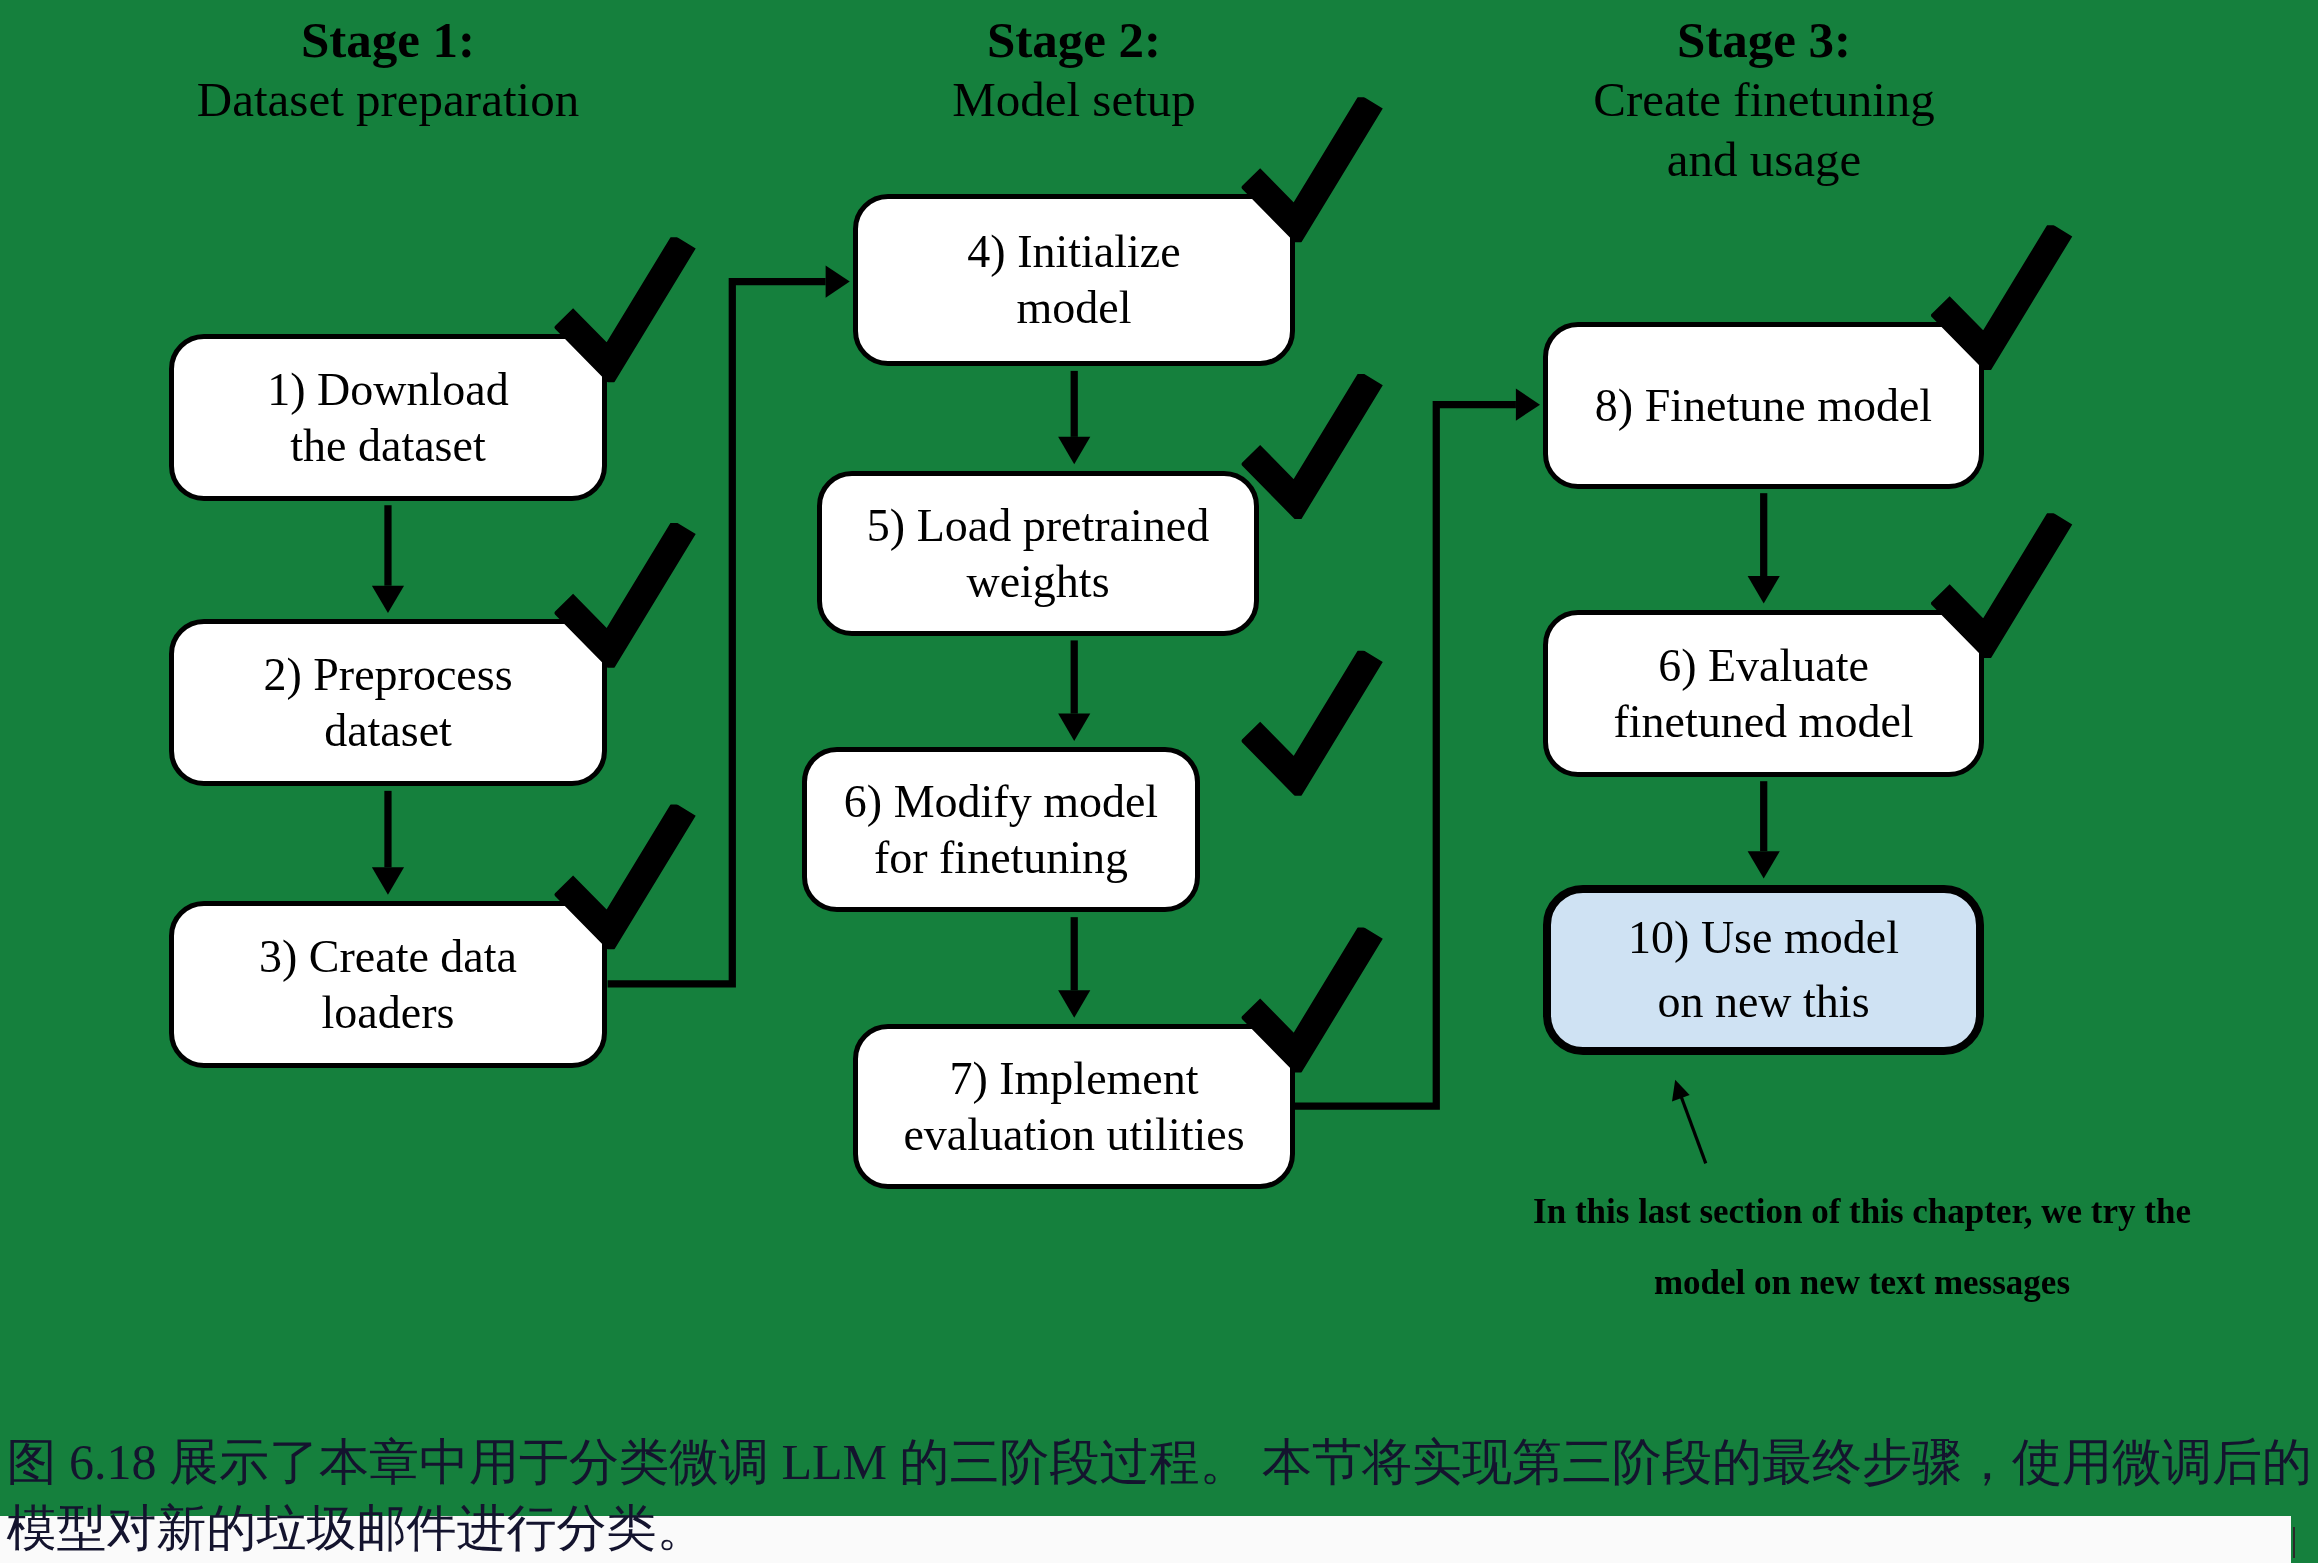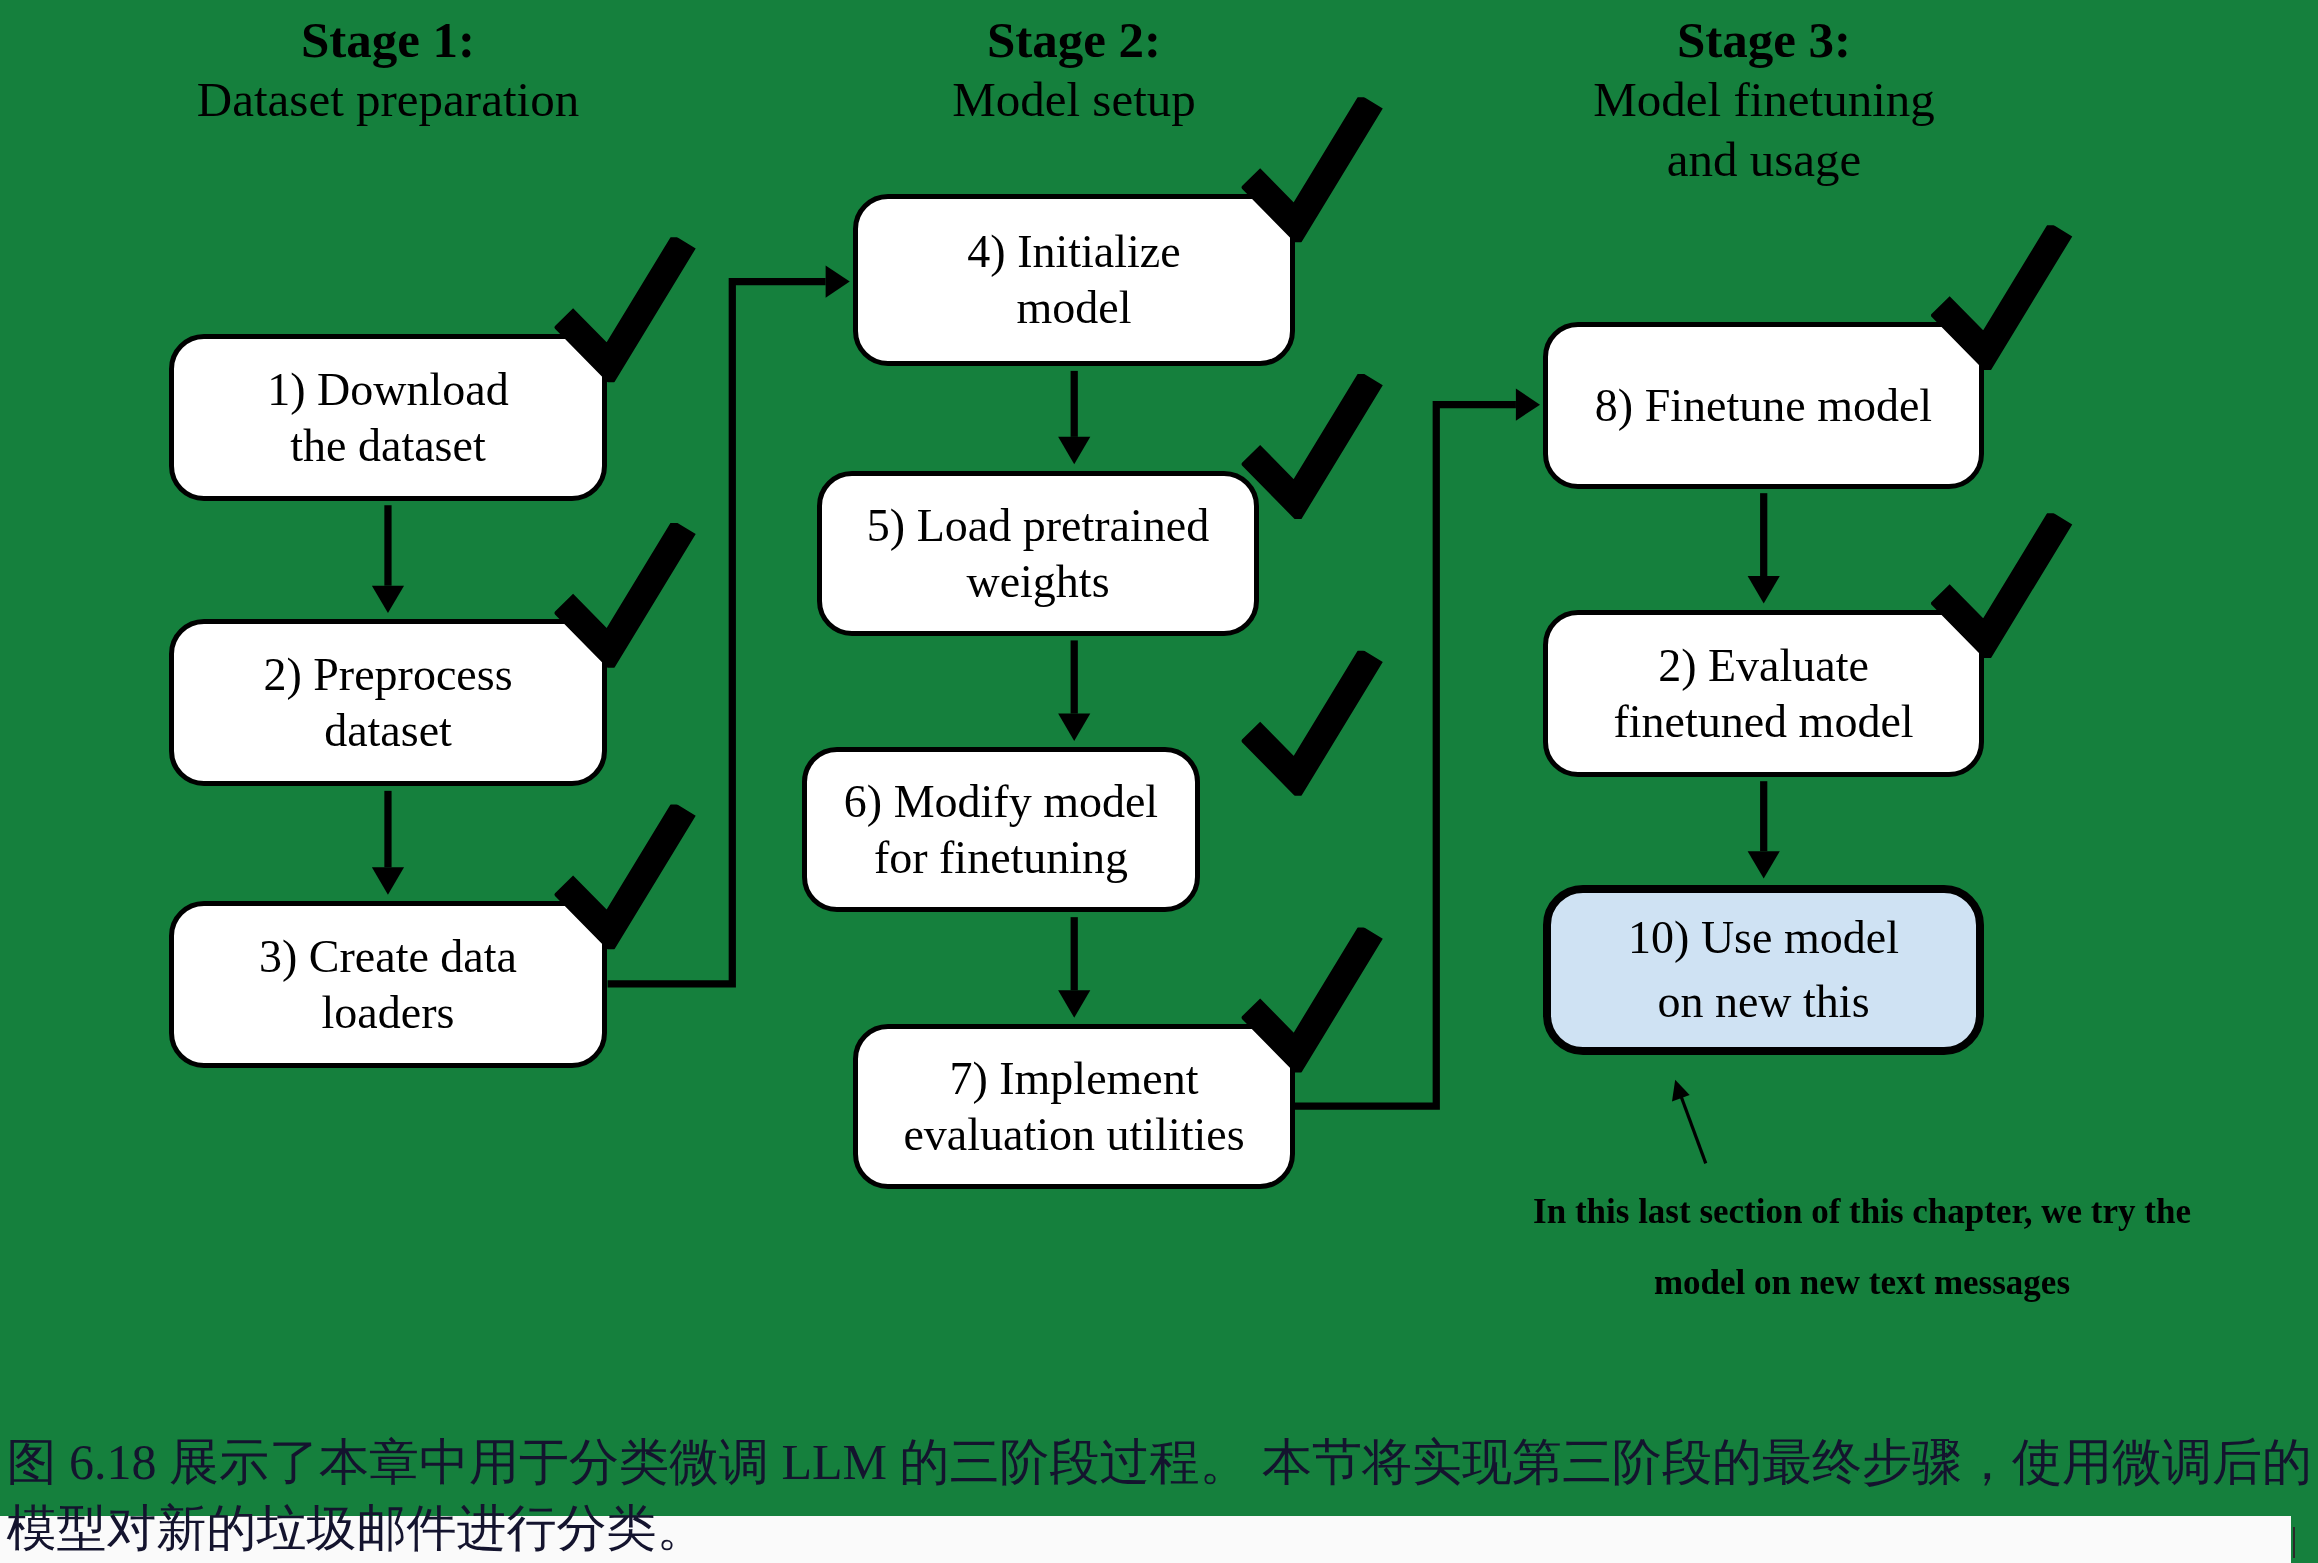--- a/index.html
+++ b/index.html
@@ -93,21 +93,21 @@
   <div class="stage-header" style="left:388px">
     <div class="t">Stage 1:</div>
     <div>Dataset preparation</div>
   </div>
   <div class="stage-header" style="left:1074px">
     <div class="t">Stage 2:</div>
     <div>Model setup</div>
   </div>
   <div class="stage-header" style="left:1764px">
     <div class="t">Stage 3:</div>
-    <div>Model finetuning</div>
+    <div>Create finetuning</div>
     <div>and usage</div>
   </div>
 
   <div class="flowbox" style="left:169px;top:334px;width:438px;height:167px">
     <span>1) Download</span>
     <span>the dataset</span>
   </div>
   <div class="flowbox" style="left:169px;top:619px;width:438px;height:167px">
     <span>2) Preprocess</span>
     <span>dataset</span>
@@ -131,21 +131,21 @@
   </div>
   <div class="flowbox" style="left:853px;top:1024px;width:442px;height:165px">
     <span>7) Implement</span>
     <span>evaluation utilities</span>
   </div>
 
   <div class="flowbox" style="left:1543px;top:322px;width:441px;height:167px">
     <span>8) Finetune model</span>
   </div>
   <div class="flowbox" style="left:1543px;top:610px;width:441px;height:167px">
-    <span>2) Evaluate</span>
+    <span>6) Evaluate</span>
     <span>finetuned model</span>
   </div>
   <div class="flowbox highlight" style="left:1543px;top:885px;width:441px;height:170px;background:#cfe2f3">
     <span>10) Use model</span>
     <span>on new this</span>
   </div>
 
   <div class="annot-line" style="left:1862px;top:1192px">In this last section of this chapter, we try the</div>
   <div class="annot-line" style="left:1862px;top:1263px">model on new text messages</div>
 

